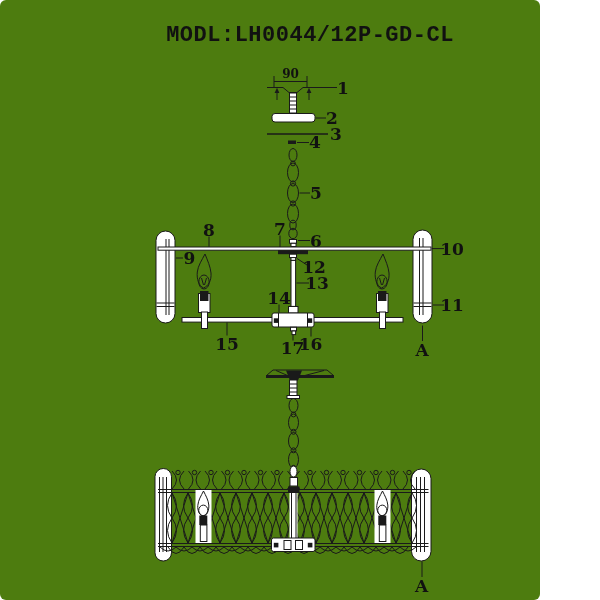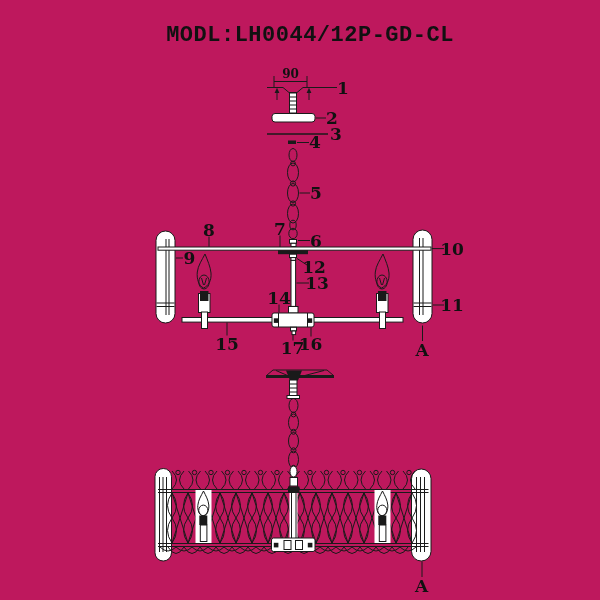--- a/index.html
+++ b/index.html
@@ -1,16 +1,16 @@
 <!DOCTYPE html>
 <html><head>
 <meta charset="utf-8">
 <style>
   html,body{margin:0;padding:0;background:#fff;}
-  .page{width:600px;height:600px;background:#be185d;position:relative;overflow:hidden;}
+  .page{width:540px;height:600px;background:#4d7c0f;position:relative;overflow:hidden;border-radius:6px;}
   svg{display:block;}
   .ln{stroke:#1a1a1a;stroke-width:1;fill:none;}
   .lnw{stroke:#1a1a1a;stroke-width:1;fill:#fff;}
   .wfill{fill:#fff;stroke:none;}
   .fillb{fill:#1a1a1a;stroke:none;}
   .thick{stroke:#1a1a1a;stroke-width:3;fill:none;}
   .med{stroke:#1a1a1a;stroke-width:1.7;fill:none;}
   .lbl{font-family:"DejaVu Serif",serif;font-weight:bold;font-size:17px;fill:#111;
        text-anchor:middle;dominant-baseline:central;}
   .dim{font-family:"DejaVu Serif",serif;font-weight:bold;font-size:12px;fill:#111;

